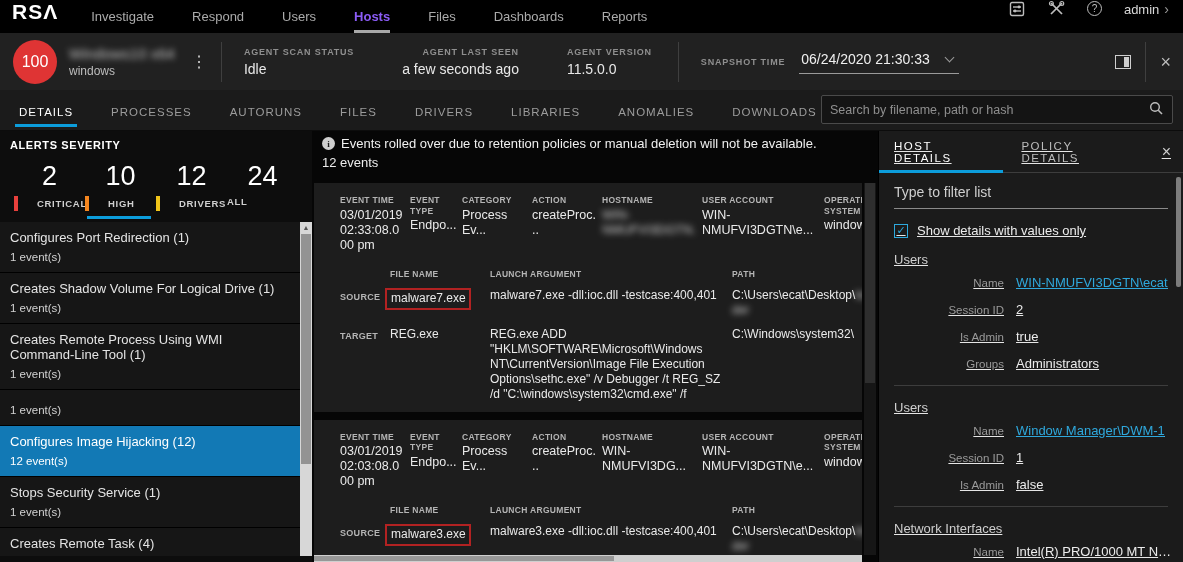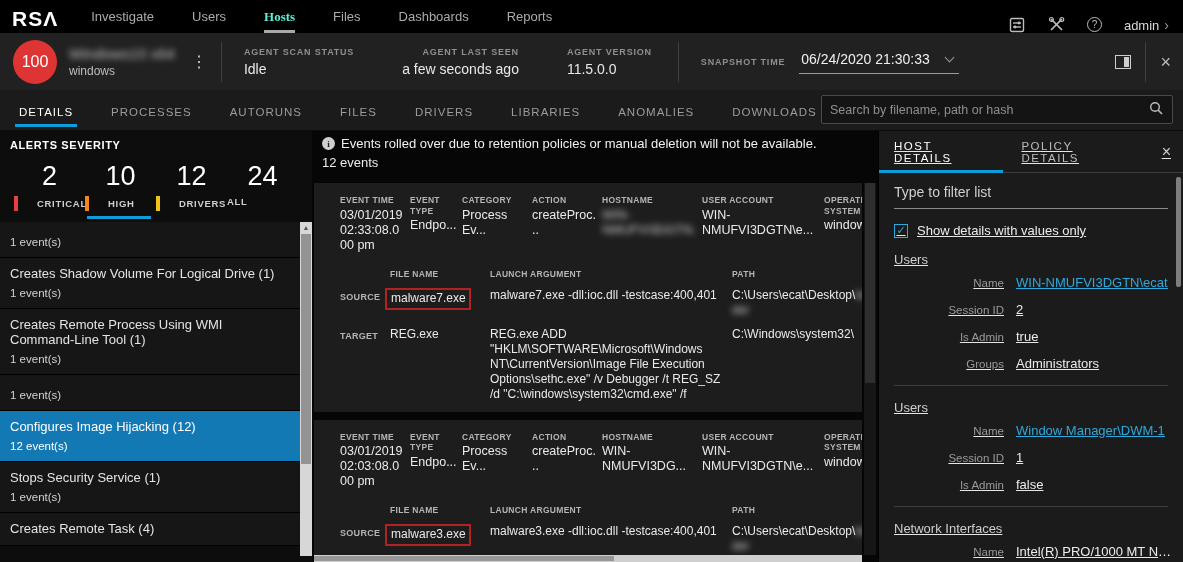--- a/index.html
+++ b/index.html
@@ -1,25 +1,25 @@
 <!DOCTYPE html>
 <html><head>
 <meta charset="utf-8">
 <style>
   * { margin:0; padding:0; box-sizing:border-box; }
   html,body { background:#000; }
   body { font-family:"Liberation Sans", sans-serif; }
   .screen { position:relative; width:1183px; height:562px; background:#000; overflow:hidden; color:#e6e6e6; }
 
   
-  .topnav { position:absolute; top:0; left:0; right:0; height:33px; background:#000; display:flex; align-items:flex-end; }
+  .topnav { position:absolute; top:0; left:0; right:0; height:33px; background:#000; display:flex; align-items:flex-start; }
   .brand { color:#fff; font-size:21px; font-weight:bold; letter-spacing:1px; padding:0 14px 2px 12px; }
   .topnav nav { display:flex; height:100%; }
   .nav-item { display:flex; align-items:center; padding:0 19px; font-size:13px; color:#ababab; position:relative; cursor:pointer; }
-  .nav-item.active { color:#5eead4; font-weight:bold;font-family:Liberation Serif, serif; }
+  .nav-item.active { color:#8b5cf6; font-weight:bold; }
   .nav-item.active::after { content:""; position:absolute; left:19px; right:19px; bottom:0; height:3px; background:#a9a9a9; }
   .topnav-right { margin-left:auto; display:flex; align-items:center; gap:22px; padding-right:14px; }
   .tn-icon { width:17px; height:17px; color:#bdbdbd; display:flex; align-items:center; justify-content:center; font-size:13px; cursor:pointer; }
   .help-circle { width:15px; height:15px; border:1px solid #bdbdbd; border-radius:50%; font-size:10px; display:flex; align-items:center; justify-content:center; color:#bdbdbd; }
   .user-menu { color:#d9d9d9; font-size:13px; cursor:pointer; }
   .user-menu .chev { color:#9a9a9a; margin-left:5px; font-size:14px; }
 
   
   .host-header { position:absolute; top:33px; left:0; right:0; height:57px; background:#212121; display:flex; align-items:center; }
   .score-circle { width:44px; height:44px; border-radius:50%; background:#df3434; color:#fff; font-size:16px; display:flex; align-items:center; justify-content:center; margin:0 12px 0 13px; }
@@ -118,20 +118,21 @@
 </style>
 </head>
 <body>
 
 <div class="screen">
 
   <header class="topnav">
     <div class="brand">RSΛ</div>
     <nav>
       <div class="nav-item">Investigate</div>
+      <div class="nav-item">Respond</div>
       <div class="nav-item">Users</div>
       <div class="nav-item active">Hosts</div>
       <div class="nav-item">Files</div>
       <div class="nav-item">Dashboards</div>
       <div class="nav-item">Reports</div>
     </nav>
     <div class="topnav-right">
       <span class="tn-icon">
         <svg width="16" height="16" viewBox="0 0 16 16">
             <rect x="1.5" y="1.5" width="13" height="13" rx="1.5" fill="none" stroke="#bdbdbd" stroke-width="1.4"></rect>
@@ -239,20 +240,21 @@
         </div>
         <div class="sev">
           <span class="sev-count">24</span>
           <span class="sev-label">
               <span>ALL</span>
             </span>
         </div>
       </div>
       <div class="alert-list">
         <div class="alert-item">
+          <div class="a-title">Configures Port Redirection (1)</div>
           <div class="a-sub">1 event(s)</div>
         </div>
         <div class="alert-item">
           <div class="a-title">Creates Shadow Volume For Logical Drive (1)</div>
           <div class="a-sub">1 event(s)</div>
         </div>
         <div class="alert-item">
           <div class="a-title">Creates Remote Process Using WMI Command-Line Tool (1)</div>
           <div class="a-sub">1 event(s)</div>
         </div>

